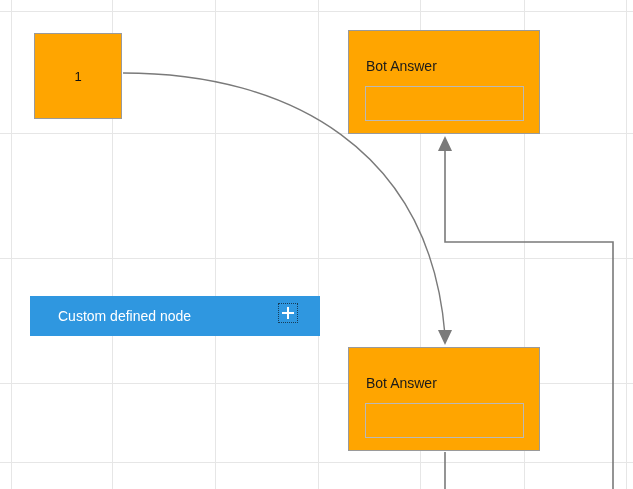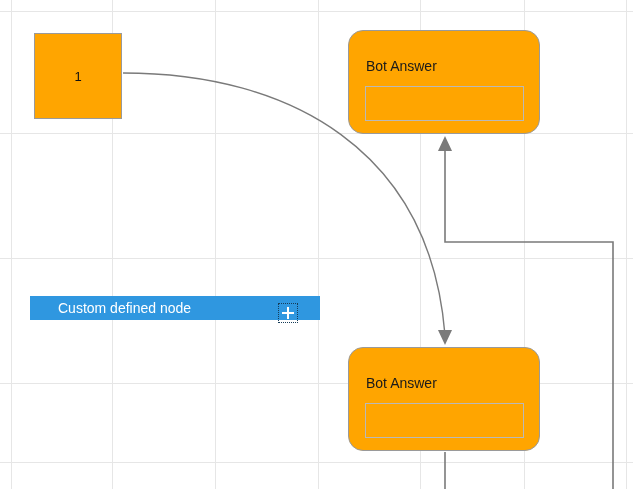--- a/index.html
+++ b/index.html
@@ -38,21 +38,20 @@
   }
   .node-num-label {
     color: #111111;
     font-size: 13px;
     line-height: 1;
   }
   .node-bot {
     width: 192px;
     height: 104px;
     padding: 0;
-    border-radius: 15px;
   }
   .node-bot-top { left: 348px; top: 30px; }
   .node-bot-bottom { left: 348px; top: 347px; }
   .node-bot-title {
     position: absolute;
     left: 17px;
     top: 28px;
     color: #1a1a1a;
     font-size: 14px;
     line-height: 1;
@@ -66,21 +65,21 @@
     height: 35px;
     box-sizing: border-box;
     border: 1px solid #b9b9b9;
     background: transparent;
   }
   .palette-item {
     position: absolute;
     left: 30px;
     top: 296px;
     width: 290px;
-    height: 24px;
+    height: 40px;
     box-sizing: border-box;
     background: #2f97e0;
     display: flex;
     align-items: center;
   }
   .palette-label {
     color: #ffffff;
     font-size: 14px;
     margin-left: 28px;
     line-height: 1;

